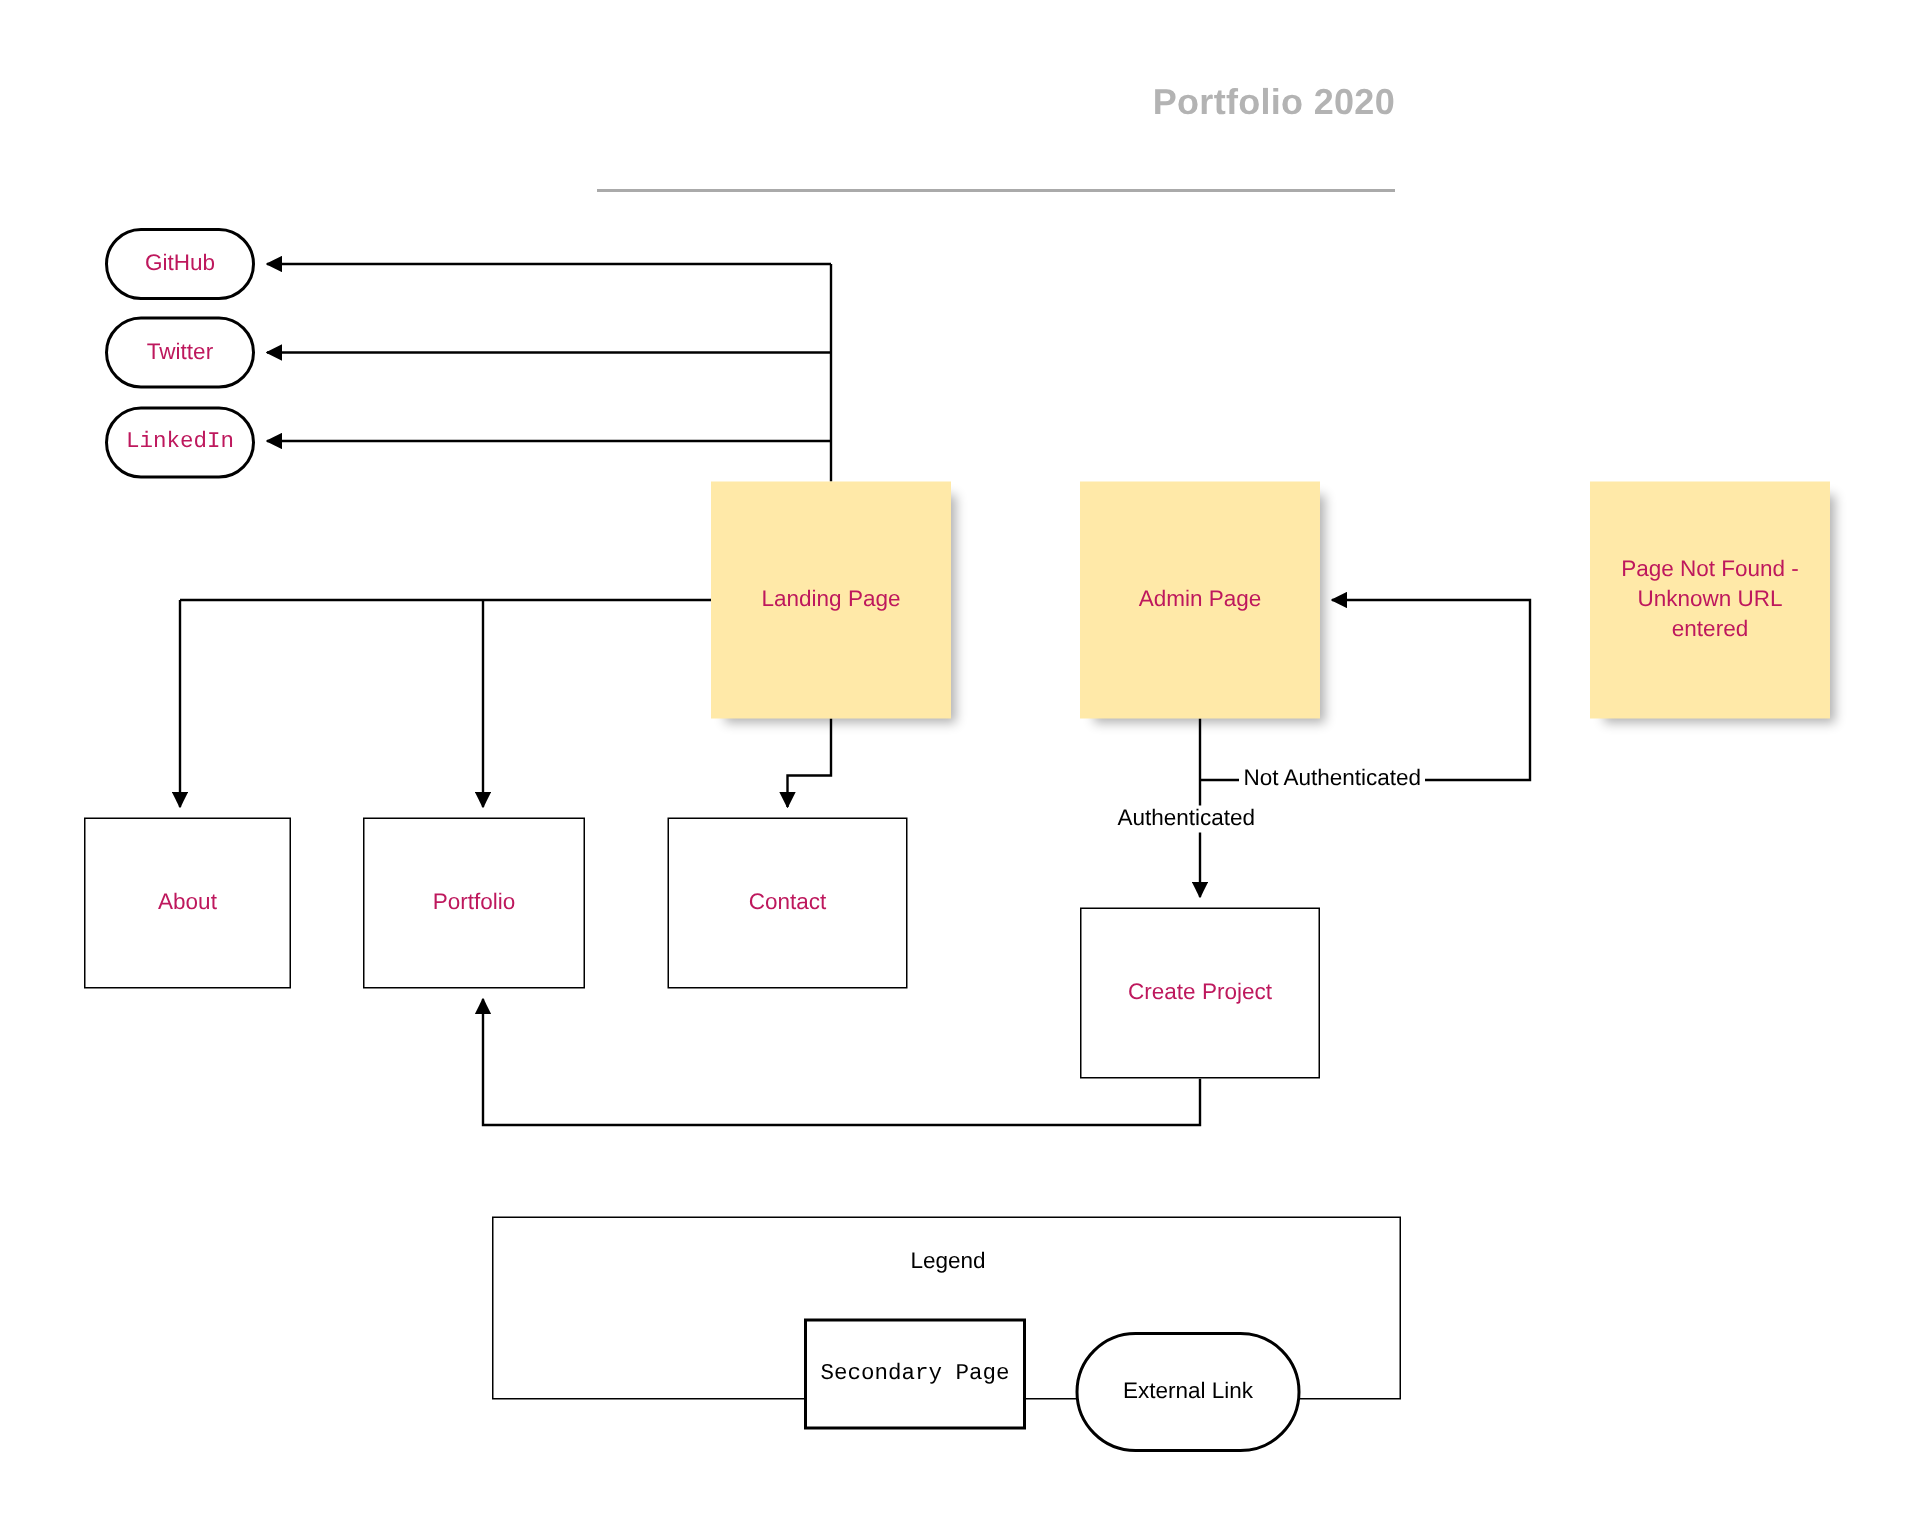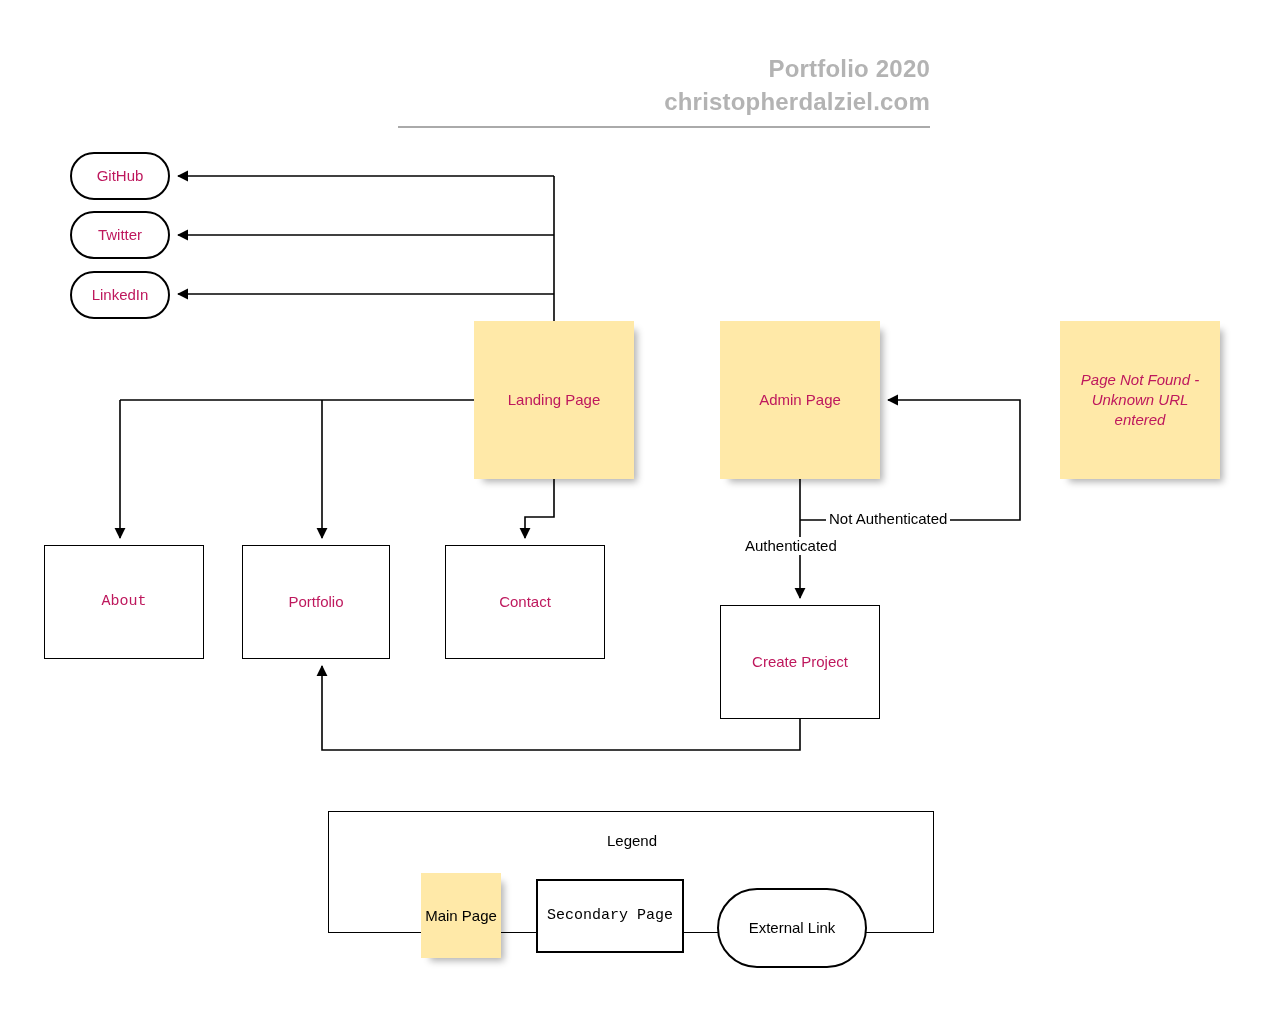--- a/index.html
+++ b/index.html
@@ -149,21 +149,20 @@
     margin-top: 16px;
   }
 </style>
 </head>
 <body>
 
 <div id="canvas">
 
   <div class="title-block">
     <div class="title-line">Portfolio 2020</div>
-    <div class="title-line">christopherdalziel.com</div>
   </div>
   <div class="title-rule"></div>
 
   <svg id="wires" viewBox="0 0 1280 1013" width="1280" height="1013" xmlns="http://www.w3.org/2000/svg">
     <defs>
       <marker id="arrow" viewBox="0 0 10 10" refX="9.2" refY="5" markerWidth="7" markerHeight="7" orient="auto-start-reverse">
         <path d="M 0 0 L 10 5 L 0 10 z" fill="#000000"></path>
       </marker>
     </defs>
     <g fill="none" stroke="#000000" stroke-width="1.6">
@@ -188,37 +187,37 @@
   </svg>
 
   <div class="node external-link" style="left:70px; top:152px; width:100px; height:48px;">
     <span>GitHub</span>
   </div>
 
   <div class="node external-link" style="left:70px; top:211px; width:100px; height:48px;">
     <span>Twitter</span>
   </div>
 
-  <div class="node external-link" style="left:70px; top:271px; width:100px; height:48px;">
+  <div class="node external-link" style="left:70px; top:271px; width:100px; height:48px;font-family:Liberation Mono, monospace;">
     <span>LinkedIn</span>
   </div>
 
   <div class="node main-page" style="left:474px; top:321px; width:160px; height:158px;">
     <span>Landing Page</span>
   </div>
 
   <div class="node main-page" style="left:720px; top:321px; width:160px; height:158px;">
     <span>Admin Page</span>
   </div>
 
-  <div class="node main-page" style="left:1060px; top:321px; width:160px; height:158px; padding:12px 10px;font-style:italic;">
+  <div class="node main-page" style="left:1060px; top:321px; width:160px; height:158px; padding:12px 10px;">
     <span>Page Not Found - Unknown URL entered</span>
   </div>
 
-  <div class="node secondary-page" style="left:44px; top:545px; width:160px; height:114px;font-family:Liberation Mono, monospace;">
+  <div class="node secondary-page" style="left:56px; top:545px; width:138px; height:114px;">
     <span>About</span>
   </div>
 
   <div class="node secondary-page" style="left:242px; top:545px; width:148px; height:114px;">
     <span>Portfolio</span>
   </div>
 
   <div class="node secondary-page" style="left:445px; top:545px; width:160px; height:114px;text-align:right;">
     <span>Contact</span>
   </div>
@@ -228,23 +227,20 @@
   </div>
 
   <div class="edge-label" style="left:826px; top:510px;">Not Authenticated</div>
 
   <div class="edge-label" style="left:742px; top:537px;">Authenticated</div>
 
   <div class="legend-box">
     <div class="legend-title">Legend</div>
     <div class="legend-items">
 
-      <div class="legend-sample main-page" style="left:92px; top:61px; width:80px; height:85px;">
-        <span>Main Page</span>
-      </div>
 
       <div class="legend-sample secondary-page" style="left:207px; top:67px; width:148px; height:74px;font-family:Liberation Mono, monospace;">
         <span>Secondary Page</span>
       </div>
 
       <div class="legend-sample external-link" style="left:388px; top:60px; width:150px; height:80px;">
         <span>External Link</span>
       </div>
 
     </div>

